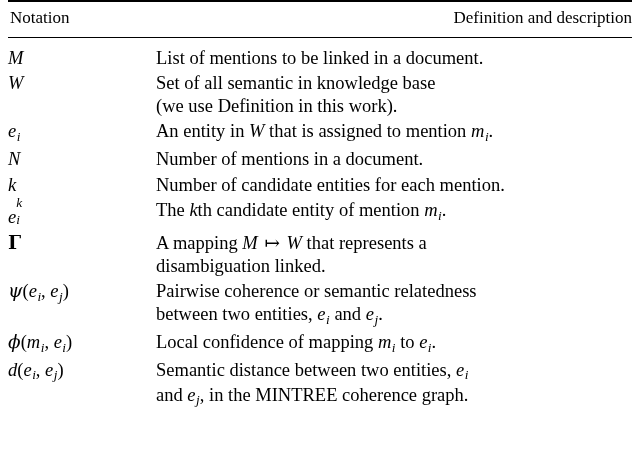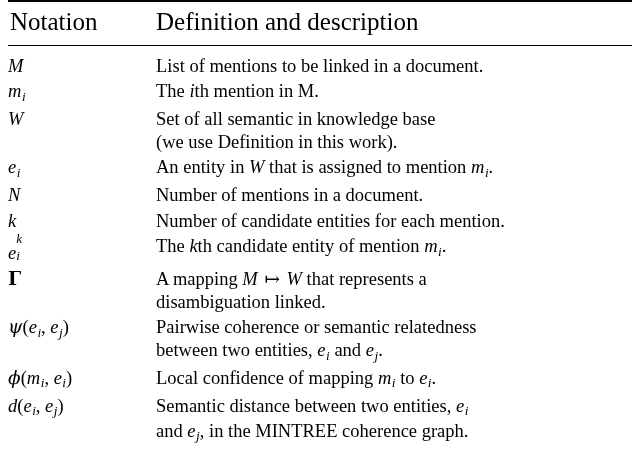--- a/index.html
+++ b/index.html
@@ -23,30 +23,30 @@
     border-collapse: collapse;
     width: 624px;
     margin: 0 8px;
     table-layout: fixed;
   }
   table.notation col.c1 { width: 148px; }
   table.notation col.c2 { width: 476px; }
 
   table.notation thead th {
     font-weight: normal;
-    font-size: 25px;
+    font-size: 17px;
     padding: 6px 0 9px 0;
     vertical-align: bottom;
   }
   table.notation thead th.h1 {
     text-align: left;
     padding-left: 2px;
   }
   table.notation thead th.h2 {
-    text-align: left;
+    text-align: right;
   }
 
   .rule-top td, .rule-mid td, .rule-bot td {
     padding: 0;
     line-height: 0;
     font-size: 0;
   }
   .rule-top hr {
     border: none;
     border-top: 2.1px solid #000;
@@ -151,24 +151,20 @@
           <td colspan="2"></td>
         </tr>
     </thead>
     <tbody>
 
       <tr>
         <td class="notation-cell"><span class="mi">M</span></td>
         <td class="desc-cell"><span>List of mentions to be linked in a document.</span></td>
       </tr>
 
-      <tr>
-        <td class="notation-cell"><span class="mi">m</span><span class="sub">i</span></td>
-        <td class="desc-cell">The <span class="mi">i</span>th mention in M.</td>
-      </tr>
 
       <tr>
         <td class="notation-cell"><span class="mi">W</span></td>
         <td class="desc-cell">
           <span>Set of all semantic in knowledge base</span>
           <span class="second-line">(we use Definition in this work).</span>
         </td>
       </tr>
 
       <tr>

